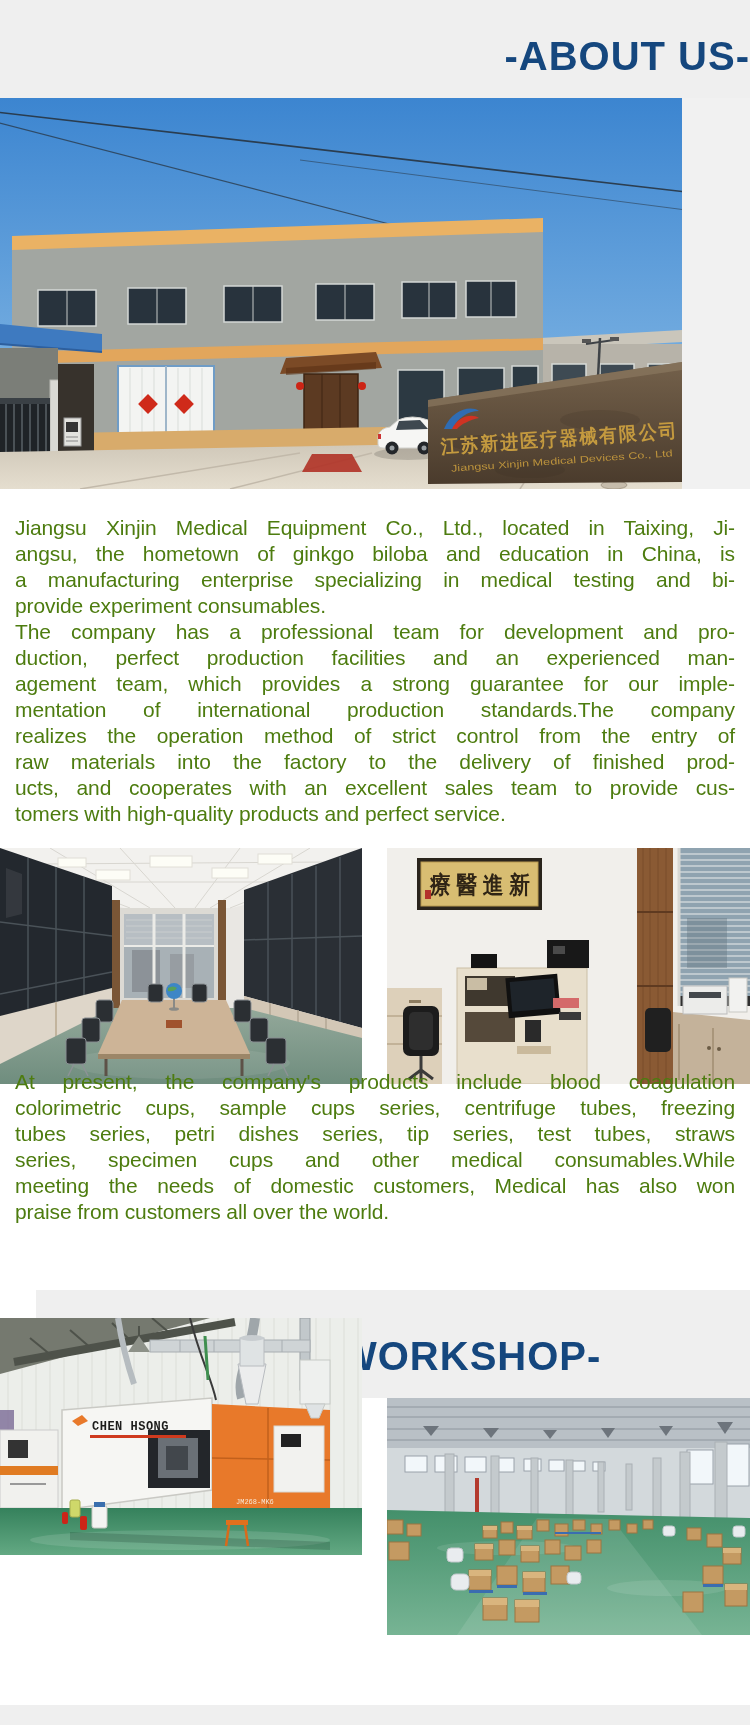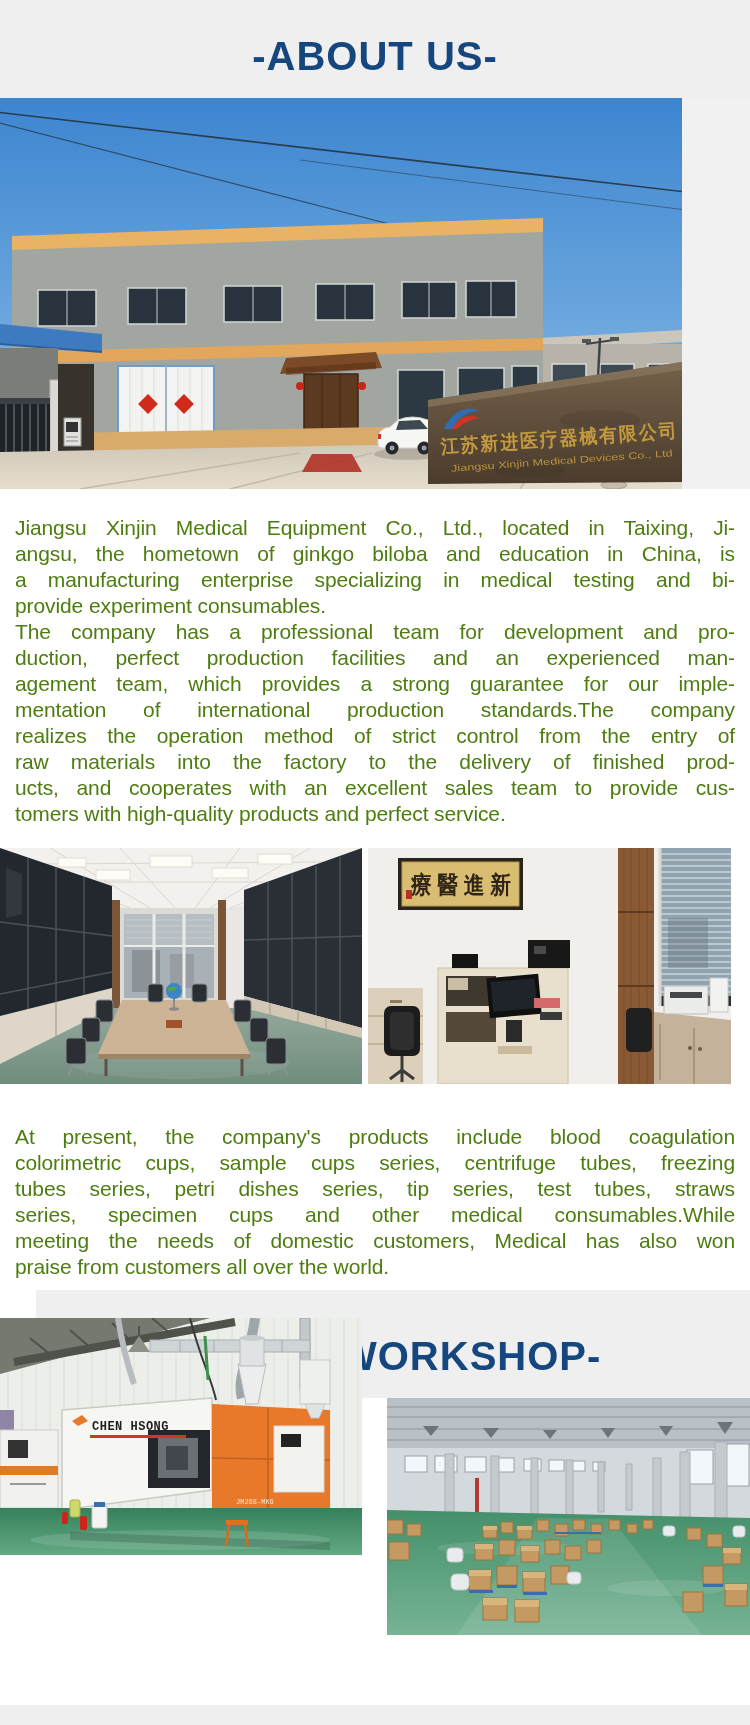--- a/index.html
+++ b/index.html
@@ -14,21 +14,21 @@
   .jl{text-align:justify;text-align-last:justify;}
   .jend{text-align:left;text-align-last:left;}
   .photo{position:absolute;overflow:hidden;}
   .photo svg{display:block;}
 </style>
 </head>
 <body>
 
 <div class="page">
 
-  <div class="band" style="top:0;height:98px;padding-top:14px;box-sizing:border-box;">
+  <div class="band" style="top:0;height:98px;padding-top:14px;box-sizing:border-box;justify-content:flex-end;">
     <div class="sec-title">-ABOUT US-</div>
   </div>
 
   <div style="position:absolute;top:98px;left:0;width:750px;height:391px;background:#f1f1f1;"></div>
 
   <div class="photo" style="top:98px;left:0;width:682px;height:391px;">
     <svg width="682" height="391" viewBox="0 0 682 391">
       <defs>
         <linearGradient id="gSky" x1="0" y1="0" x2="0" y2="1">
           <stop offset="0" stop-color="#3c85d0"></stop>
@@ -296,21 +296,21 @@
         <rect x="234" y="152" width="17" height="22" rx="3"></rect>
           <rect x="250" y="170" width="18" height="24" rx="3"></rect>
         <rect x="266" y="190" width="20" height="26" rx="3"></rect>
       </g>
       <g stroke="#8d9296" stroke-width="1.5">
         <path d="M74,216 l-6,12 M82,216 l6,12 M274,216 l-6,12 M282,216 l6,12"></path>
       </g>
     </svg>
   </div>
 
-  <div class="photo" style="top:848px;left:368px;width:363px;height:236px;">
+  <div class="photo" style="top:848px;left:387px;width:363px;height:236px;">
     <svg width="363" height="236" viewBox="0 0 363 236">
       <rect width="363" height="236" fill="#f1efeb"></rect>
 
       <g>
         <rect x="30" y="10" width="125" height="52" fill="#2a241c"></rect>
         <rect x="34" y="14" width="117" height="44" fill="#d8bd72"></rect>
         <rect x="34" y="14" width="117" height="44" fill="none" stroke="#b89a50"></rect>
         <text x="93" y="45" text-anchor="middle" font-size="24" font-weight="bold" fill="#2f2415" textLength="100" lengthAdjust="spacingAndGlyphs">療 醫 進 新</text>
         <rect x="38" y="42" width="6" height="9" fill="#b3332a"></rect>
       </g>
@@ -406,21 +406,21 @@
         <rect x="296" y="138" width="44" height="28" fill="#ececea" stroke="#bbbbbb"></rect>
         <rect x="302" y="144" width="32" height="6" fill="#44484c"></rect>
         <rect x="342" y="130" width="18" height="34" fill="#f2f2f0" stroke="#c9c9c4"></rect>
       </g>
       <g>
         <rect x="258" y="160" width="26" height="44" rx="5" fill="#202020"></rect>
       </g>
     </svg>
   </div>
 
-  <div class="para" style="top:1124px;">
+  <div class="para" style="top:1069px;">
     <div class="jl">At present, the company's products include blood coagulation</div>
     <div class="jl">colorimetric cups, sample cups series, centrifuge tubes, freezing</div>
     <div class="jl">tubes series, petri dishes series, tip series, test tubes, straws</div>
     <div class="jl">series, specimen cups and other medical consumables.While</div>
     <div class="jl">meeting the needs of domestic customers, Medical has also won</div>
     <div class="jend">praise from customers all over the world.</div>
   </div>
 
   <div class="band" style="top:1290px;height:108px;padding-top:24px;box-sizing:border-box;margin-left:36px;">
     <div class="sec-title">-OUR WORKSHOP-</div>

